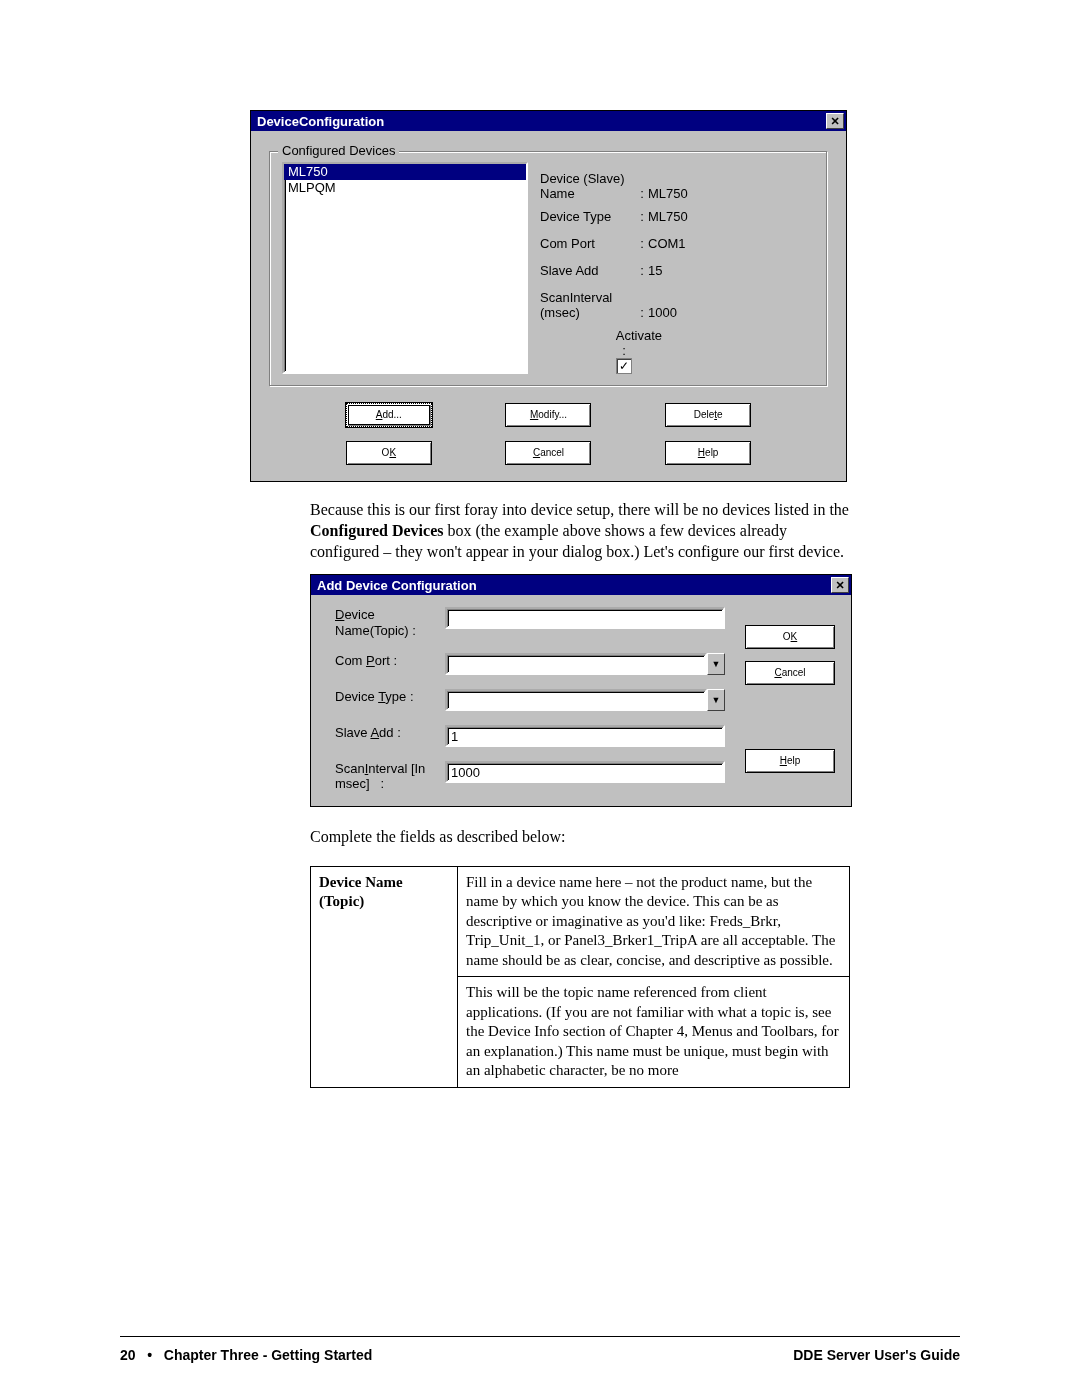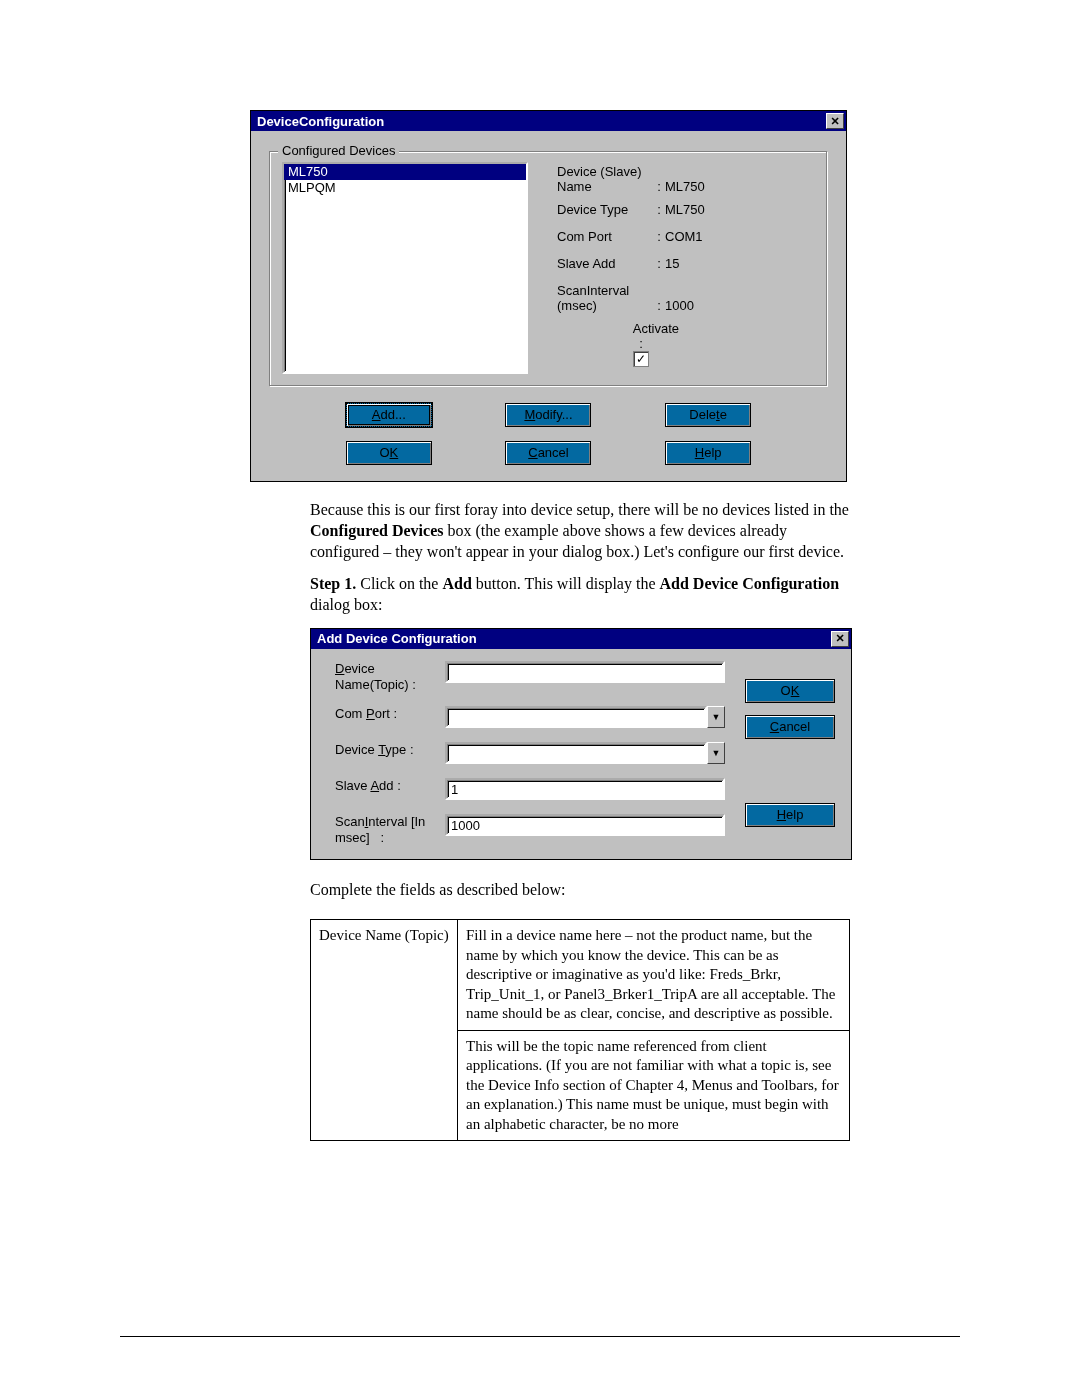--- a/index.html
+++ b/index.html
@@ -70,21 +70,22 @@
   .group-label {
     position: absolute;
     top: -9px;
     left: 8px;
     background: #c0c0c0;
     padding: 0 4px;
     font-size: 13px;
   }
   .group-inner {
     display: flex;
-    gap: 29px;
+    gap: 12px;
+    align-items: flex-end;
   }
   .listbox {
     width: 246px;
     height: 212px;
     background: #fff;
     border: 2px inset #fff;
     box-shadow: inset 1px 1px 0 #808080, inset -1px -1px 0 #fff, inset 2px 2px 0 #000;
     box-sizing: border-box;
     font-size: 13px;
   }
@@ -129,25 +130,25 @@
   }
   .btn-row2 {
     display: flex;
     justify-content: space-around;
     margin-top: 14px;
     padding: 0 40px;
   }
   .win-btn {
     min-width: 86px;
     height: 24px;
-    background: #0369a1;
+    background: #ffffff;
     border: 1px solid #000;
     box-shadow: inset 1px 1px 0 #fff, inset -1px -1px 0 #808080;
     font-family: "MS Sans Serif", Arial, sans-serif;
-    font-size: 13px;
+    font-size: 10px;
     text-align: center;
     line-height: 22px;
     padding: 0 6px;
     box-sizing: border-box;
   }
   .win-btn.default {
     box-shadow: 0 0 0 1px #000, inset 1px 1px 0 #fff, inset -1px -1px 0 #808080;
     border: 1px dotted #000;
     outline: 1px solid #000;
     outline-offset: -3px;
@@ -224,21 +225,21 @@
     width: 100%;
     font-size: 15px;
     margin-top: 18px;
   }
   .desc-table td {
     border: 1px solid #000;
     padding: 6px 8px;
     vertical-align: top;
     line-height: 1.3;
   }
-  .desc-table td.h { font-weight: normal; width: 130px; }
+  .desc-table td.h { font-weight: bold; width: 130px; }
 
   
   .footer-rule {
     position: absolute;
     left: 120px;
     right: 120px;
     bottom: 60px;
     border-top: 1px solid #000;
   }
   .footer {
@@ -323,23 +324,20 @@
         <div class="btn-row2">
           <div class="win-btn"><span>O</span><span class="ul">K</span></div>
           <div class="win-btn"><span class="ul">C</span><span>ancel</span></div>
           <div class="win-btn"><span class="ul">H</span><span>elp</span></div>
         </div>
       </div>
     </div>
 
     <div class="para" style="margin-top:18px; margin-left:60px; width:540px;">
       <span>Because this is our first foray into device setup, there will be no devices listed in the </span><b>Configured Devices</b><span> box (the example above shows a few devices already configured – they won't appear in your dialog box.) Let's configure our first device.</span>
-    </div>
-    <div class="para" style="margin-left:60px; width:540px;">
-      <b>Step 1.</b><span> Click on the </span><b>Add</b><span> button. This will display the </span><b>Add Device Configuration</b><span> dialog box:</span>
     </div>
 
     <div class="dialog" style="width:540px; margin-left:60px;">
       <div class="titlebar">
         <span>Add Device Configuration</span>
         <span class="close-icon">✕</span>
       </div>
       <div class="dialog2-body">
         <div class="d2-main">
           <div class="d2-fields">
@@ -400,14 +398,22 @@
       </tr>
       <tr>
         <td>This will be the topic name referenced from client applications. (If you are not familiar with what a topic is, see the Device Info section of Chapter 4, Menus and Toolbars, for an explanation.) This name must be unique, must begin with an alphabetic character, be no more</td>
       </tr>
     </tbody>
       </table>
 
   </div>
 
   <div class="footer-rule"></div>
+  <div class="footer">
+    <span>
+      <span>20</span>
+      <span class="dot">&nbsp;&nbsp;•&nbsp;&nbsp;</span>
+      <span>Chapter Three - Getting Started</span>
+    </span>
+    <span>DDE Server User's Guide</span>
+  </div>
 
 </div>
 
 </body></html>

